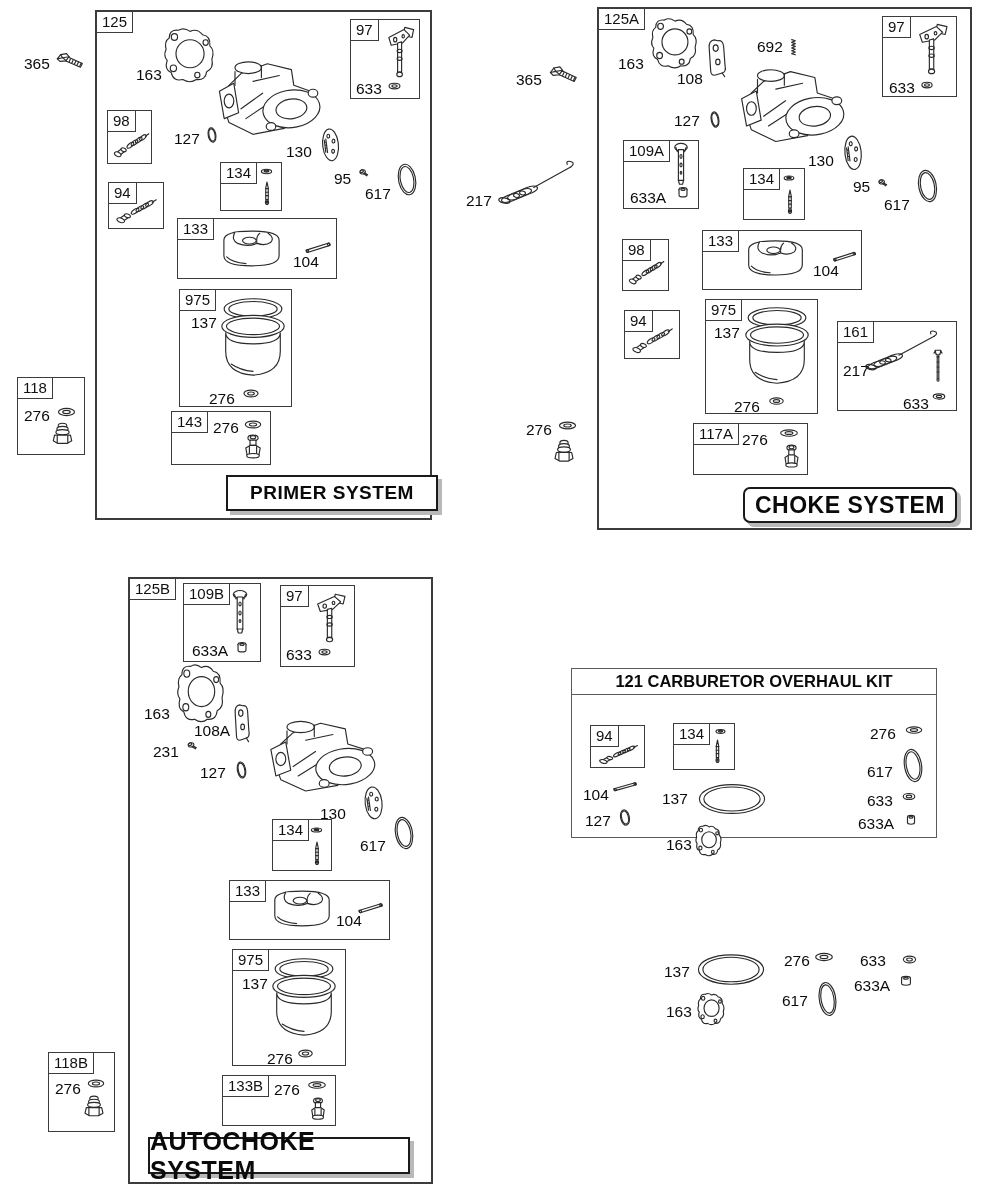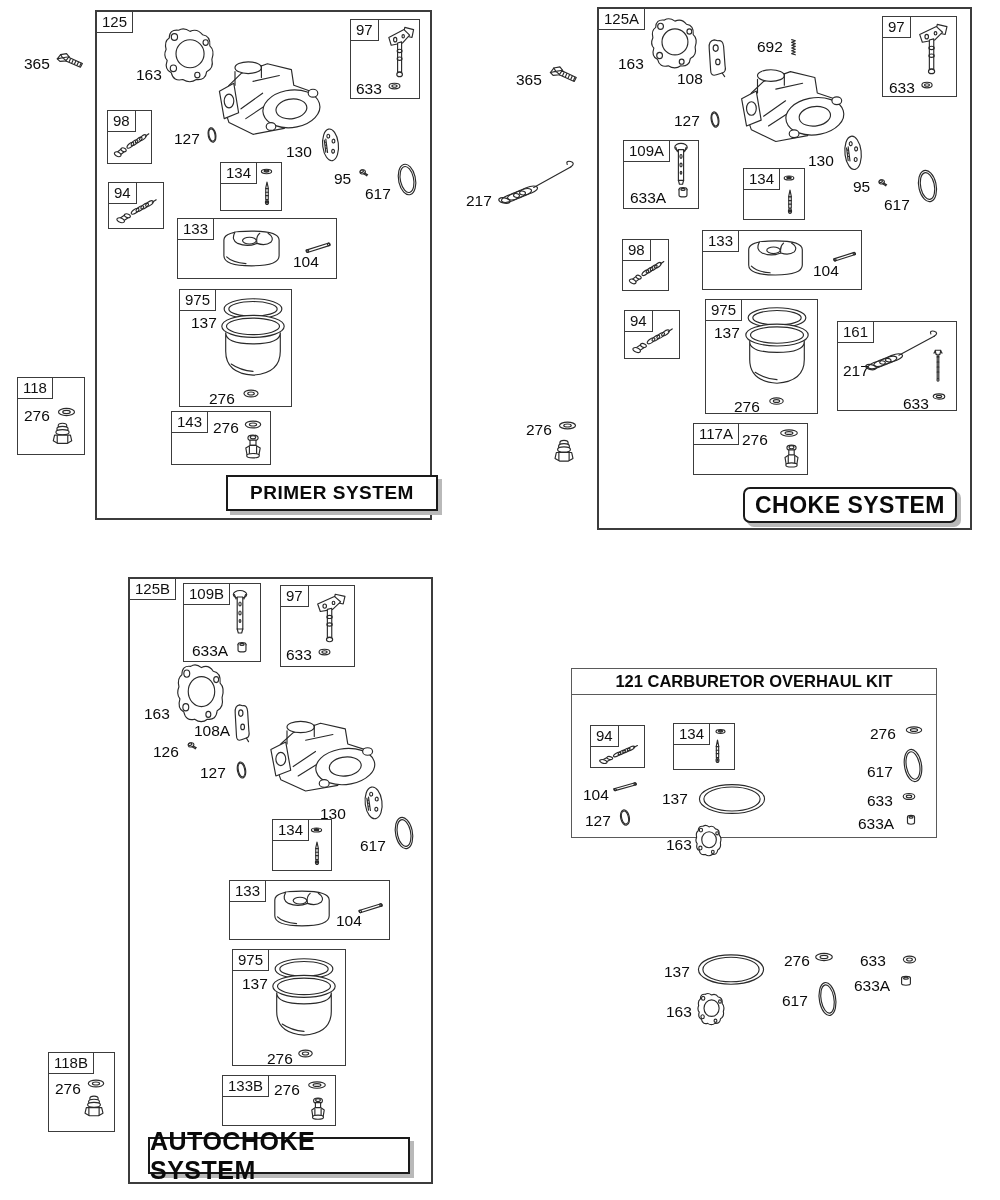--- a/index.html
+++ b/index.html
@@ -704,21 +704,21 @@
     </div>
     <span class="plabel" style="left: 194px; top: 723px; position: absolute;">108A</span>
     <div class="icon" style="left: 229px; top: 703px; width: 31px; height: 46px; position: absolute;">
       <svg viewBox="0 0 100 100" preserveAspectRatio="none" aria-hidden="true">
         <path class="fw" d="M34,4 Q18,6 20,22 L24,70 Q24,84 40,80 L56,76 Q68,74 64,60 L60,18 Q58,4 44,6 Z"></path>
         <circle class="fw" cx="38" cy="22" r="7"></circle>
         <circle class="fw" cx="44" cy="52" r="6"></circle>
         <path d="M56,76 L63,84"></path>
       </svg>
     </div>
-    <span class="plabel" style="left: 153px; top: 744px; position: absolute;">126</span>
+    <span class="plabel" style="left: 153px; top: 744px; position: absolute;">231</span>
     <div class="icon" style="left: 184px; top: 738px; width: 18px; height: 17px; position: absolute;">
       <svg viewBox="0 0 100 100" preserveAspectRatio="none" aria-hidden="true">
         <g transform="rotate(-15 50 50)">
           <ellipse class="fw" cx="42" cy="38" rx="16" ry="12"></ellipse>
           <ellipse class="fw" cx="38" cy="33" rx="10" ry="7"></ellipse>
           <path d="M52,48 L66,62 M46,52 L60,66 M58,66 L64,60"></path>
         </g>
       </svg>
     </div>
     <span class="plabel" style="left: 200px; top: 765px; position: absolute;">127</span>

